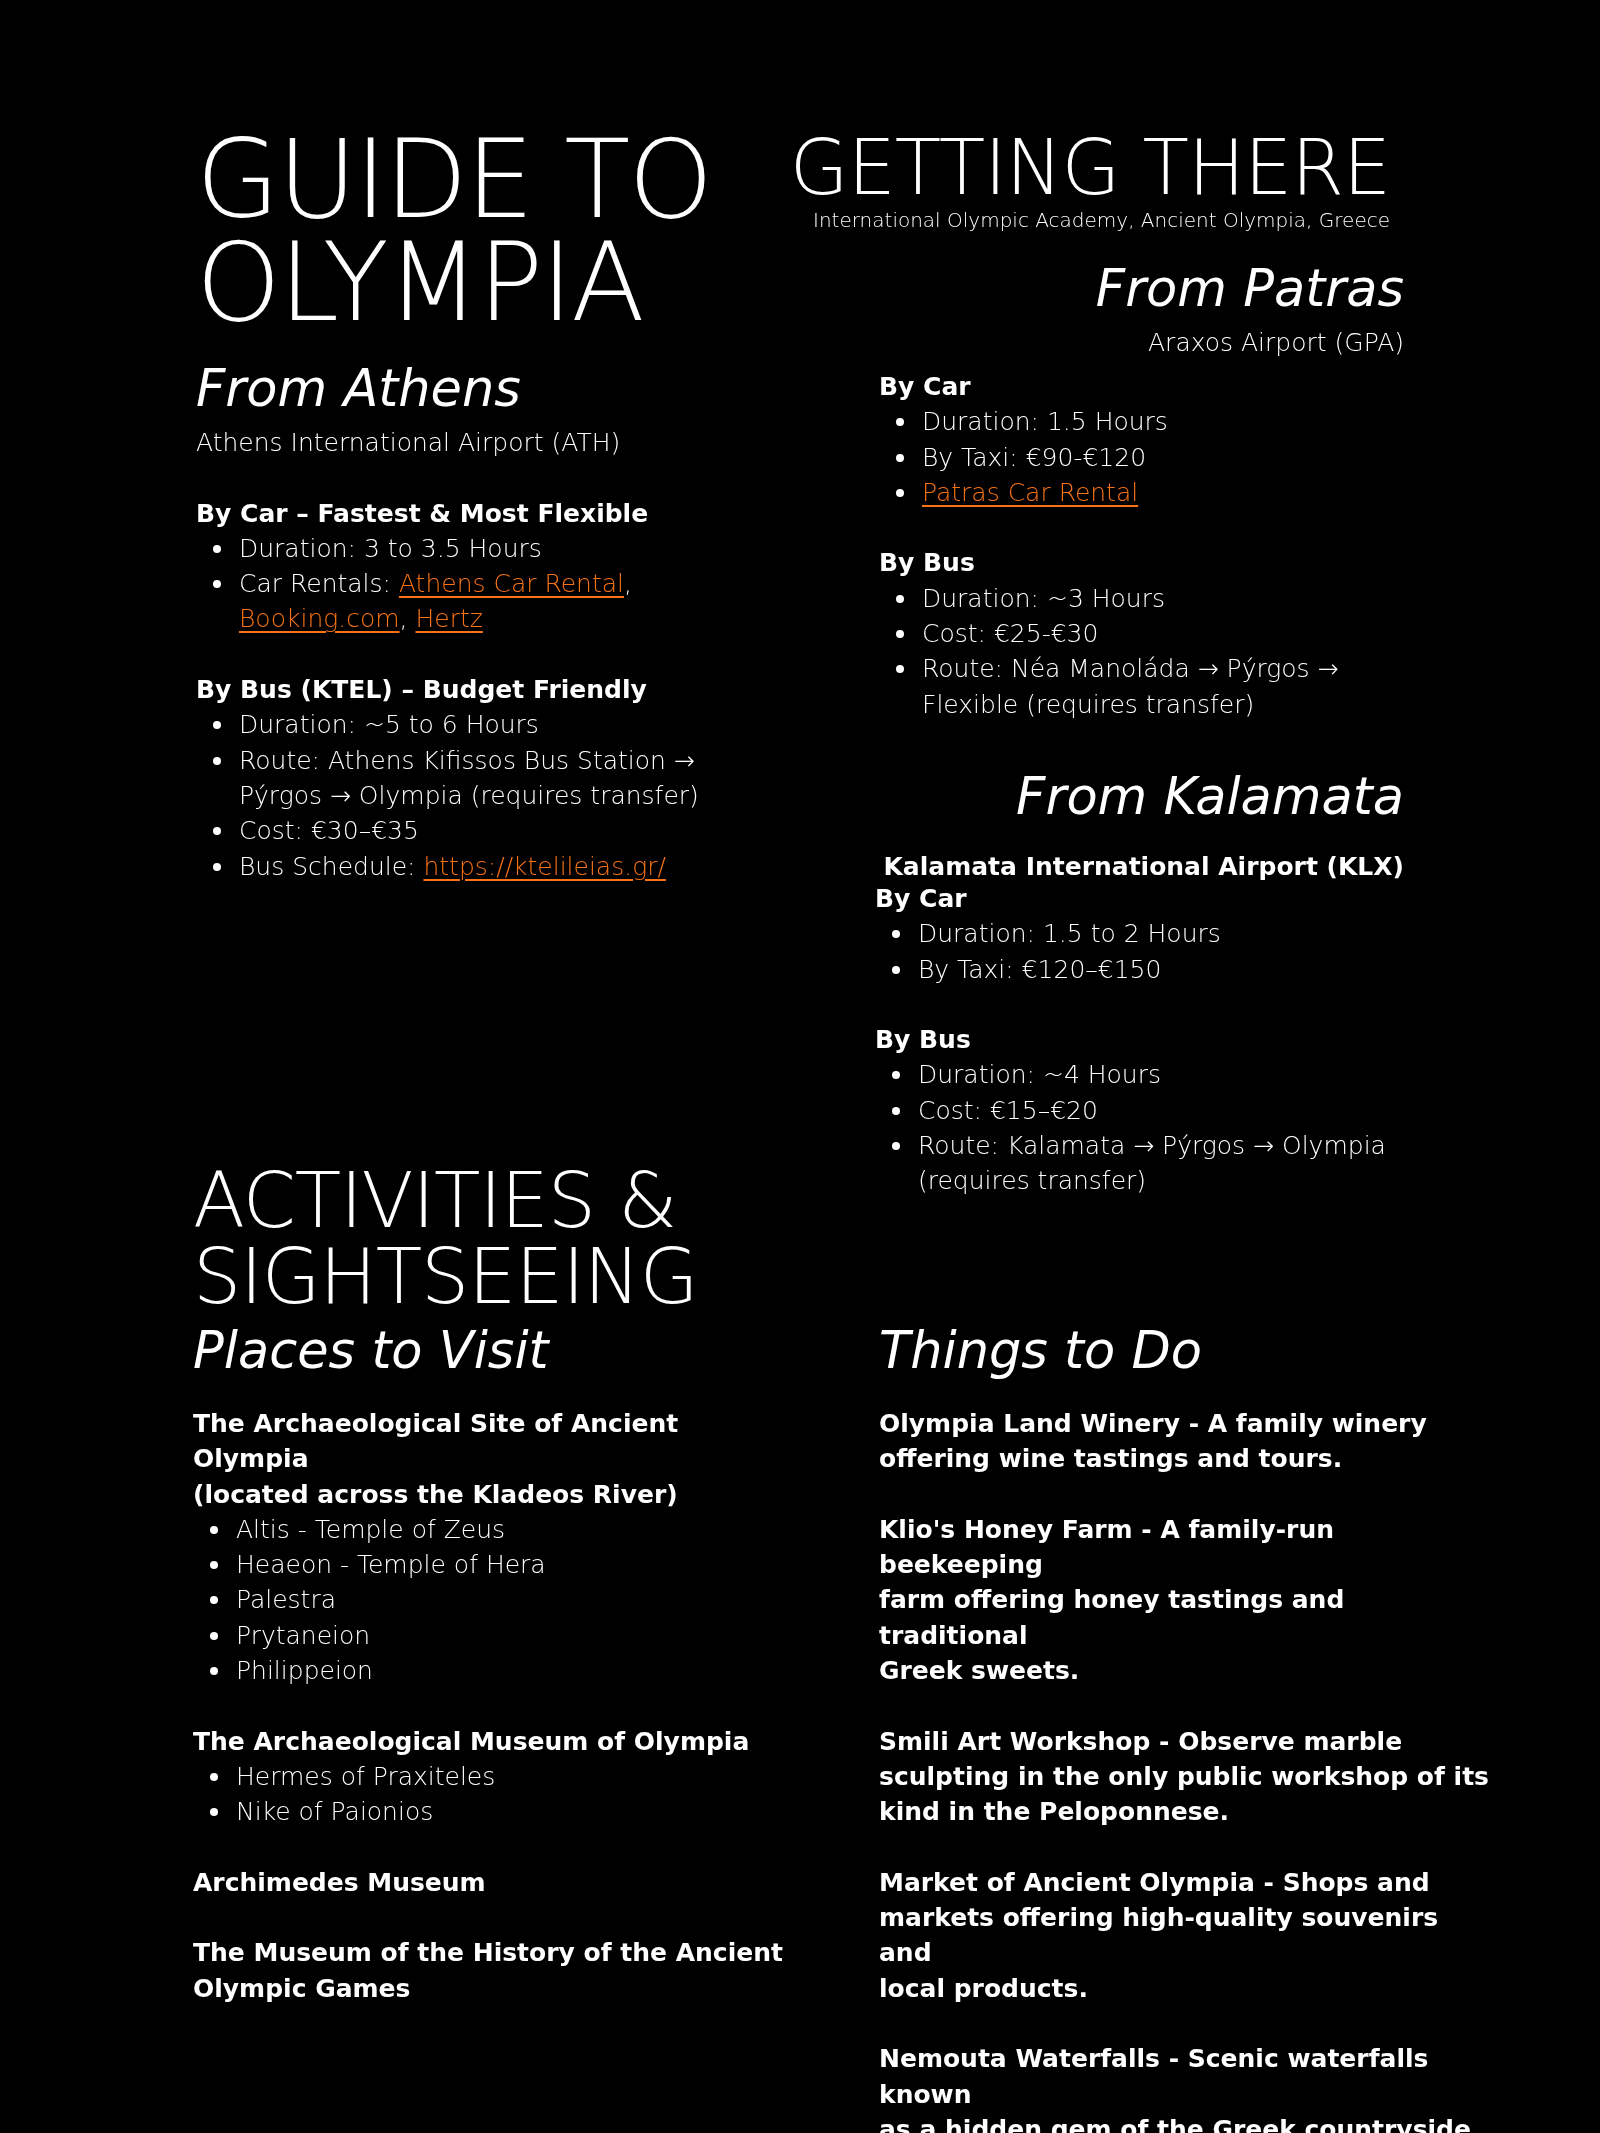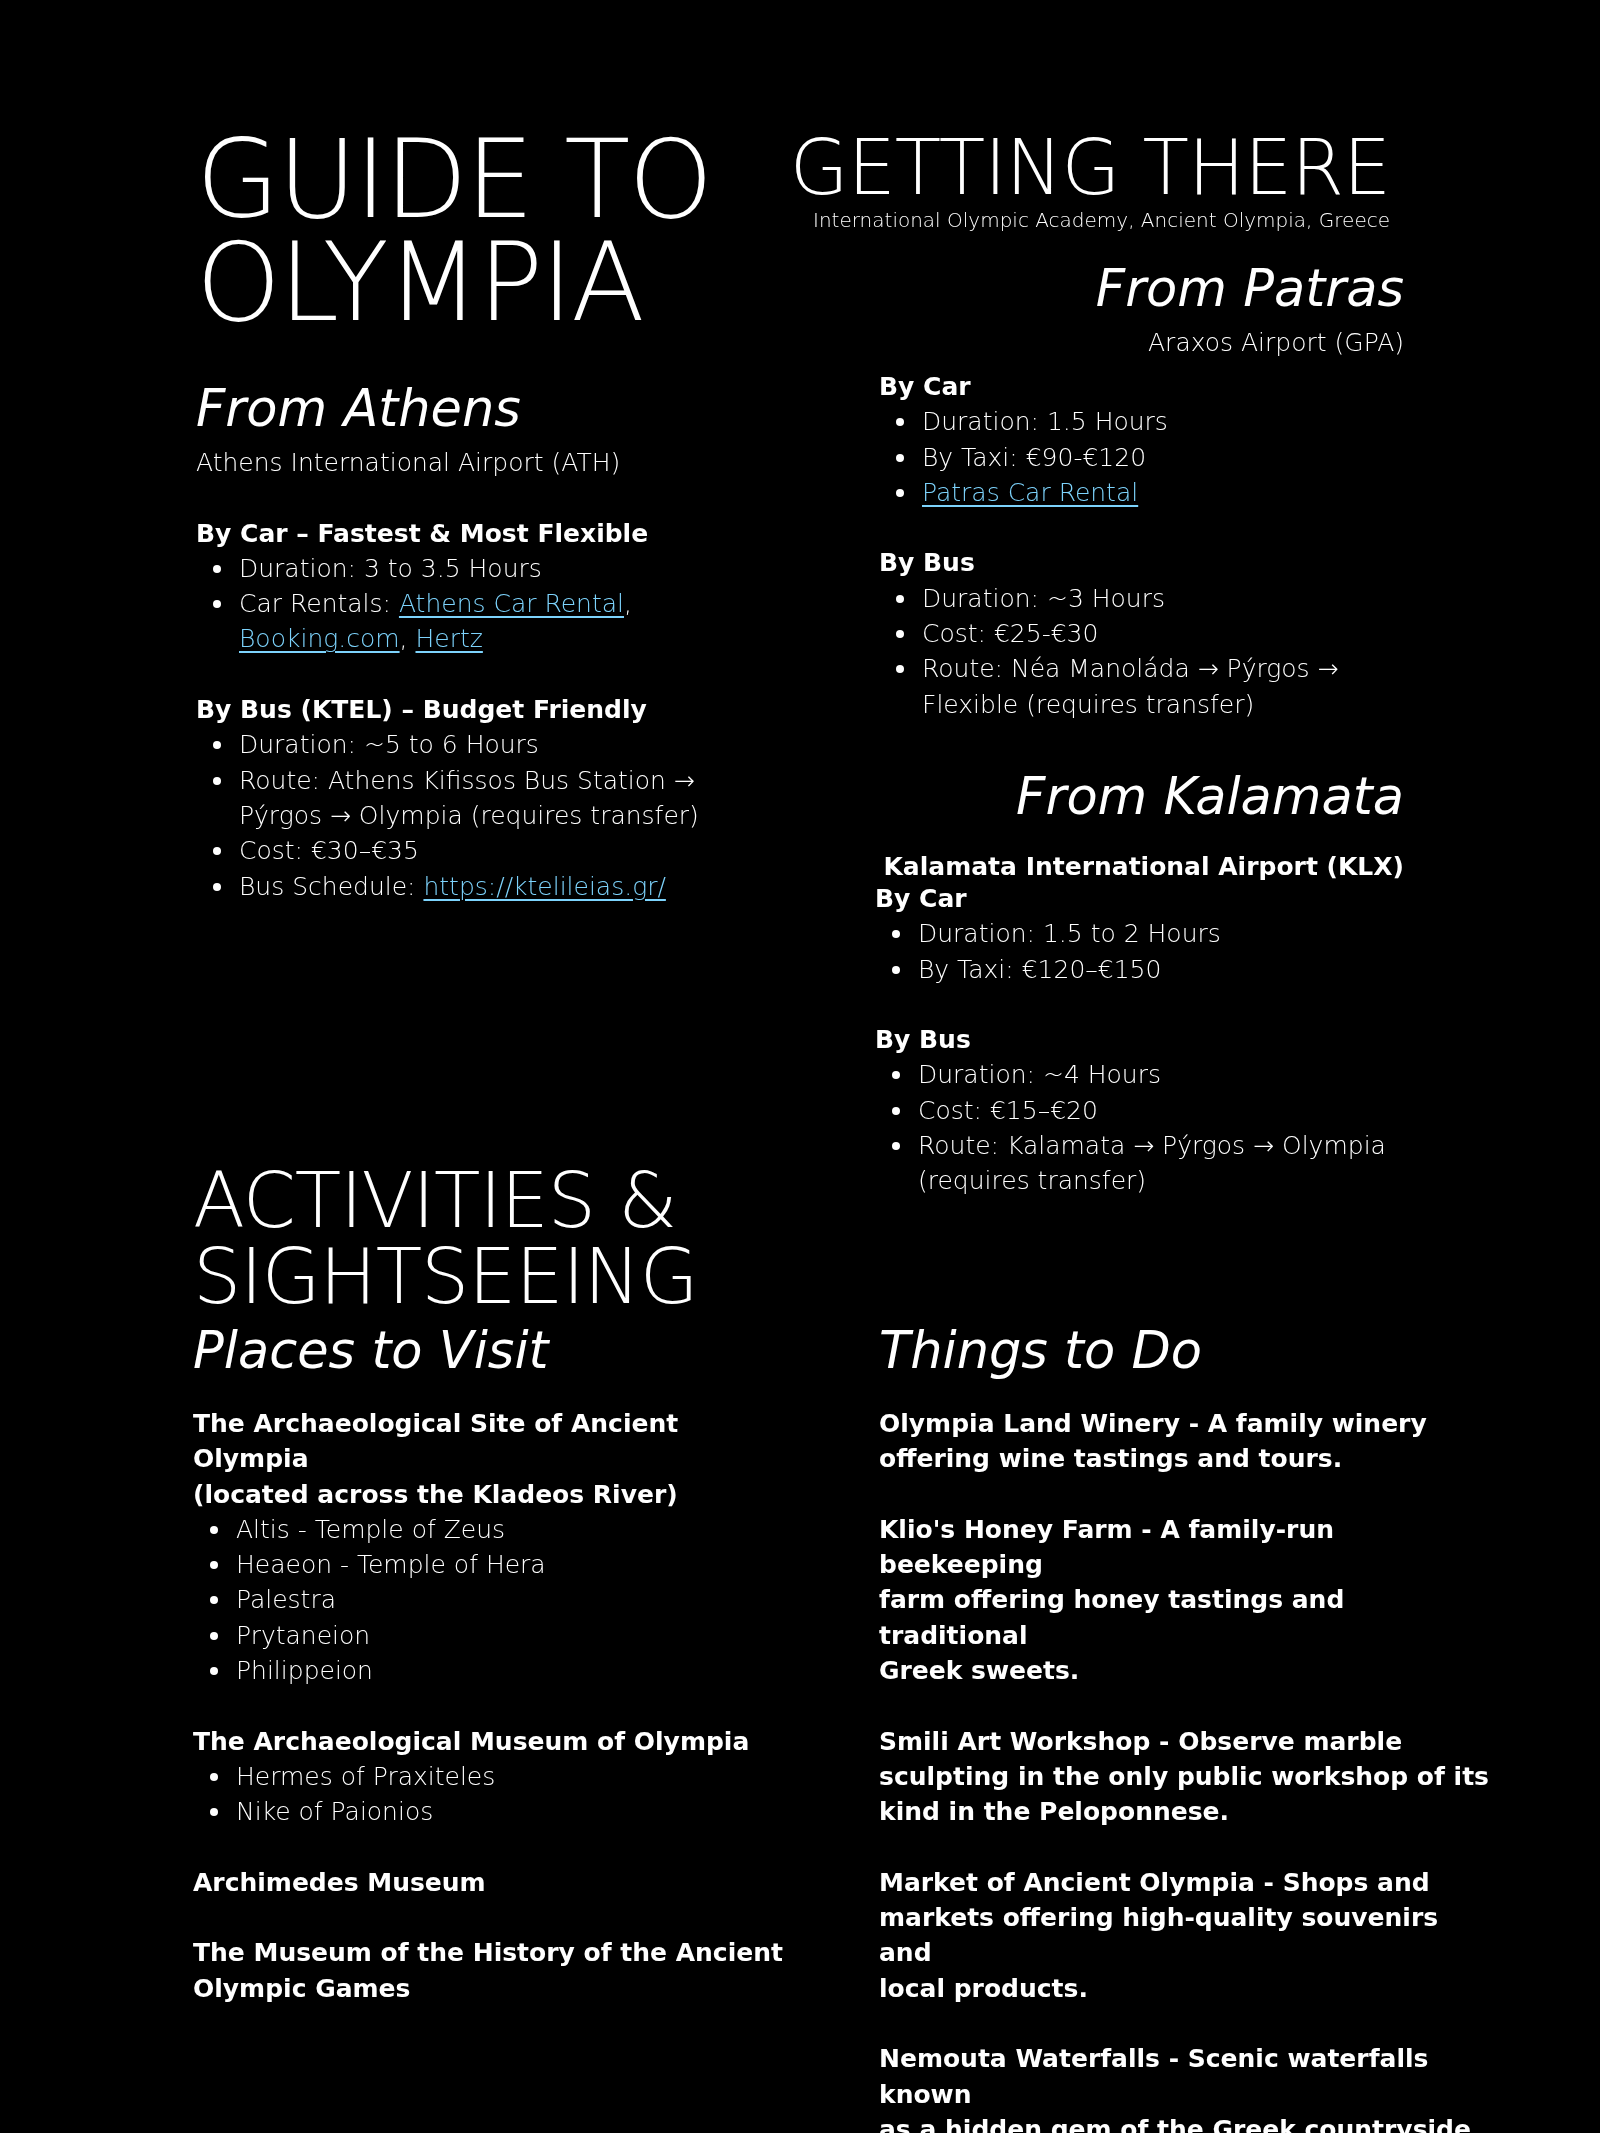--- a/index.html
+++ b/index.html
@@ -8,32 +8,32 @@
   .abs { position:absolute; }
   .big-title { font-weight:300; line-height:1; letter-spacing:-1px; }
   .sub-ital { font-style:italic; font-weight:300; line-height:1; }
   .body-txt { font-size:25px; line-height:35.3px; font-weight:300; }
   .para { margin:0;font-weight:bold; }
   ul.bul { margin:0; padding:0 0 0 43px; list-style:none; }
   ul.bul li { position:relative; }
   ul.bul li::before { content:""; position:absolute; left:-26px; top:14px;
                       width:8px; height:8px; border-radius:50%; background:#fff; }
   .gap { height:35.3px; }
-  a.lnk { color:#7dd3fc; text-decoration:underline; text-underline-offset:4px; text-decoration-thickness:2px; }
+  a.lnk { color:#f97316; text-decoration:underline; text-underline-offset:4px; text-decoration-thickness:2px; }
   .right { text-align:right; }
 </style>
 </head>
 <body>
 
 <div class="abs big-title" style="left:196px; top:128px; font-size:108px; line-height:103px; letter-spacing:-2px;">
   <div>GUIDE TO</div>
   <div>OLYMPIA</div>
 </div>
 
-<div class="abs" style="left:196px; top:383px; width:560px;">
+<div class="abs" style="left:196px; top:363px; width:560px;">
   <div class="sub-ital" style="font-size:51px; height:58px;">From Athens</div>
   <div class="body-txt" style="margin-top:4px;">Athens International Airport (ATH)</div>
   <div class="gap"></div>
   <div class="body-txt">
     <p class="para">By Car – Fastest &amp; Most Flexible</p>
     <ul class="bul">
       <li>Duration: 3 to 3.5 Hours</li>
       <li>
         <span>Car Rentals: </span><a class="lnk">Athens Car Rental</a>,<br>
         <a class="lnk">Booking.com</a>, <a class="lnk">Hertz</a>

